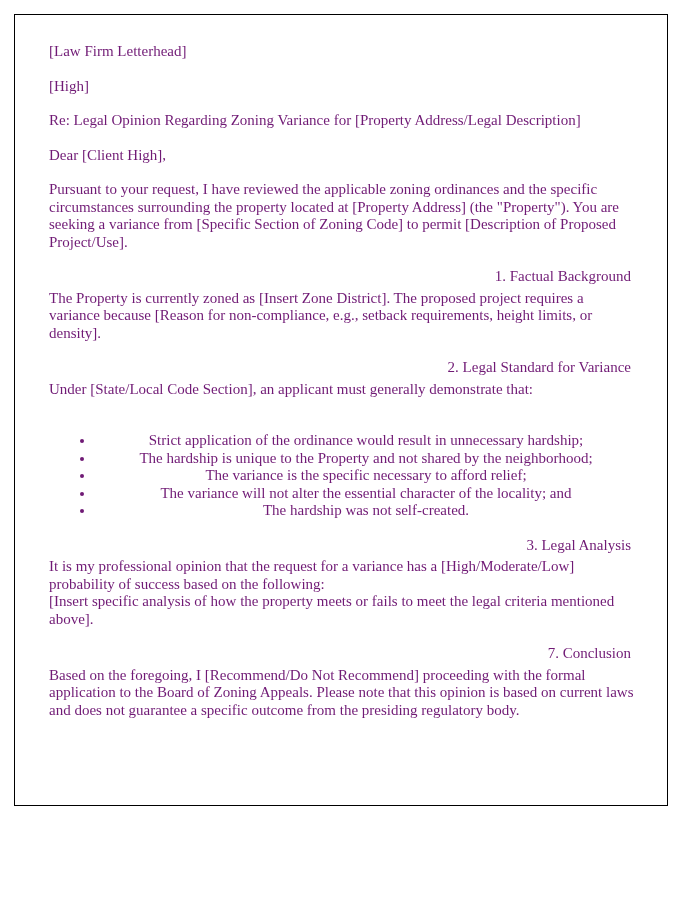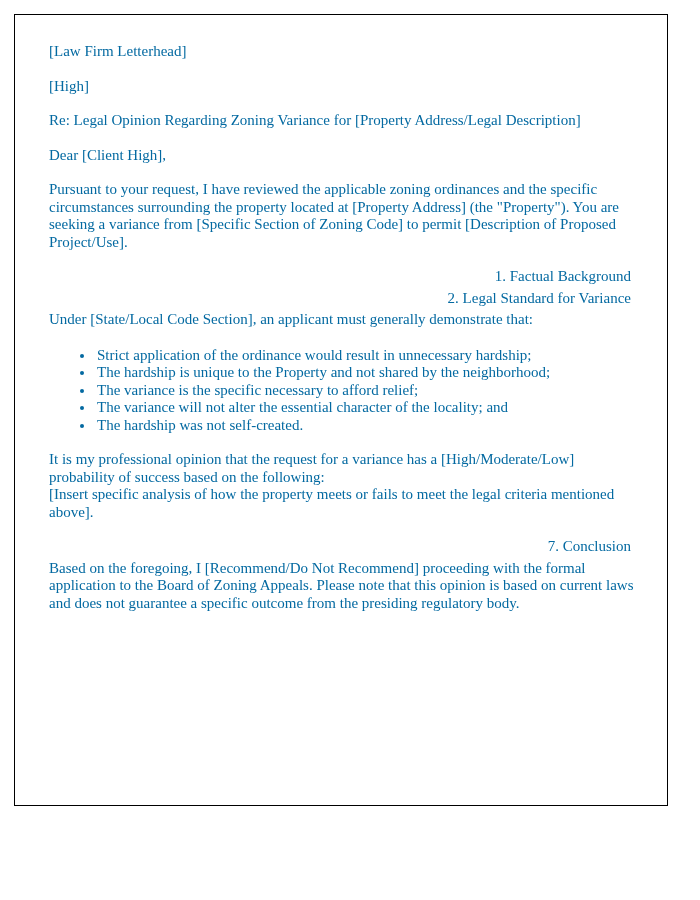--- a/index.html
+++ b/index.html
@@ -18,21 +18,21 @@
     height: 792px;
     box-sizing: border-box;
     border: 1px solid #000000;
     background: #ffffff;
     padding: 28px 32px 0 34px;
     overflow: hidden;
   }
   .doc {
     font-size: 15px;
     line-height: 17.5px;
-    color: #0369a1;
+    color: #701a75;
   }
   .para {
     margin: 0 0 17px 0;
   }
   .block {
     margin: 0 0 17px 0;
   }
   .block div {
     margin: 0;
   }
@@ -41,23 +41,24 @@
     margin: 4px;
     text-align: right;
   }
   .section-body {
     margin: 0 0 17px 0;
   }
   .section-body-tight {
     margin: 0;
   }
   ul.bullets {
-    margin: 18px 0 17px 0;
+    margin: 34px 0 17px 0;
     padding-left: 46px;
     list-style-type: disc;
+    text-align: center;
   }
   ul.bullets li {
     margin: 0;
     padding-left: 2px;
   }
 </style>
 </head>
 <body>
 
 <div class="page">
@@ -69,35 +70,37 @@
 
 
     <p class="para">Re: Legal Opinion Regarding Zoning Variance for [Property Address/Legal Description]</p>
 
     <p class="para">Dear [Client High],</p>
 
     <p class="para">Pursuant to your request, I have reviewed the applicable zoning ordinances and the specific circumstances surrounding the property located at [Property Address] (the "Property"). You are seeking a variance from [Specific Section of Zoning Code] to permit [Description of Proposed Project/Use].</p>
 
     <div>
       <div class="section-heading">1. Factual Background</div>
+      <div class="section-body">The Property is currently zoned as [Insert Zone District]. The proposed project requires a variance because [Reason for non-compliance, e.g., setback requirements, height limits, or density].</div>
     </div>
 
     <div>
       <div class="section-heading">2. Legal Standard for Variance</div>
       <div class="section-body-tight">Under [State/Local Code Section], an applicant must generally demonstrate that:</div>
       <ul class="bullets">
         <li>Strict application of the ordinance would result in unnecessary hardship;</li>
         <li>The hardship is unique to the Property and not shared by the neighborhood;</li>
         <li>The variance is the specific necessary to afford relief;</li>
         <li>The variance will not alter the essential character of the locality; and</li>
         <li>The hardship was not self-created.</li>
       </ul>
     </div>
 
     <div>
+      <div class="section-heading">3. Legal Analysis</div>
       <div class="section-body-tight">It is my professional opinion that the request for a variance has a [High/Moderate/Low] probability of success based on the following:</div>
       <div class="section-body">[Insert specific analysis of how the property meets or fails to meet the legal criteria mentioned above].</div>
     </div>
 
     <div>
       <div class="section-heading">7. Conclusion</div>
       <div class="section-body">Based on the foregoing, I [Recommend/Do Not Recommend] proceeding with the formal application to the Board of Zoning Appeals. Please note that this opinion is based on current laws and does not guarantee a specific outcome from the presiding regulatory body.</div>
     </div>
 
   </div>

